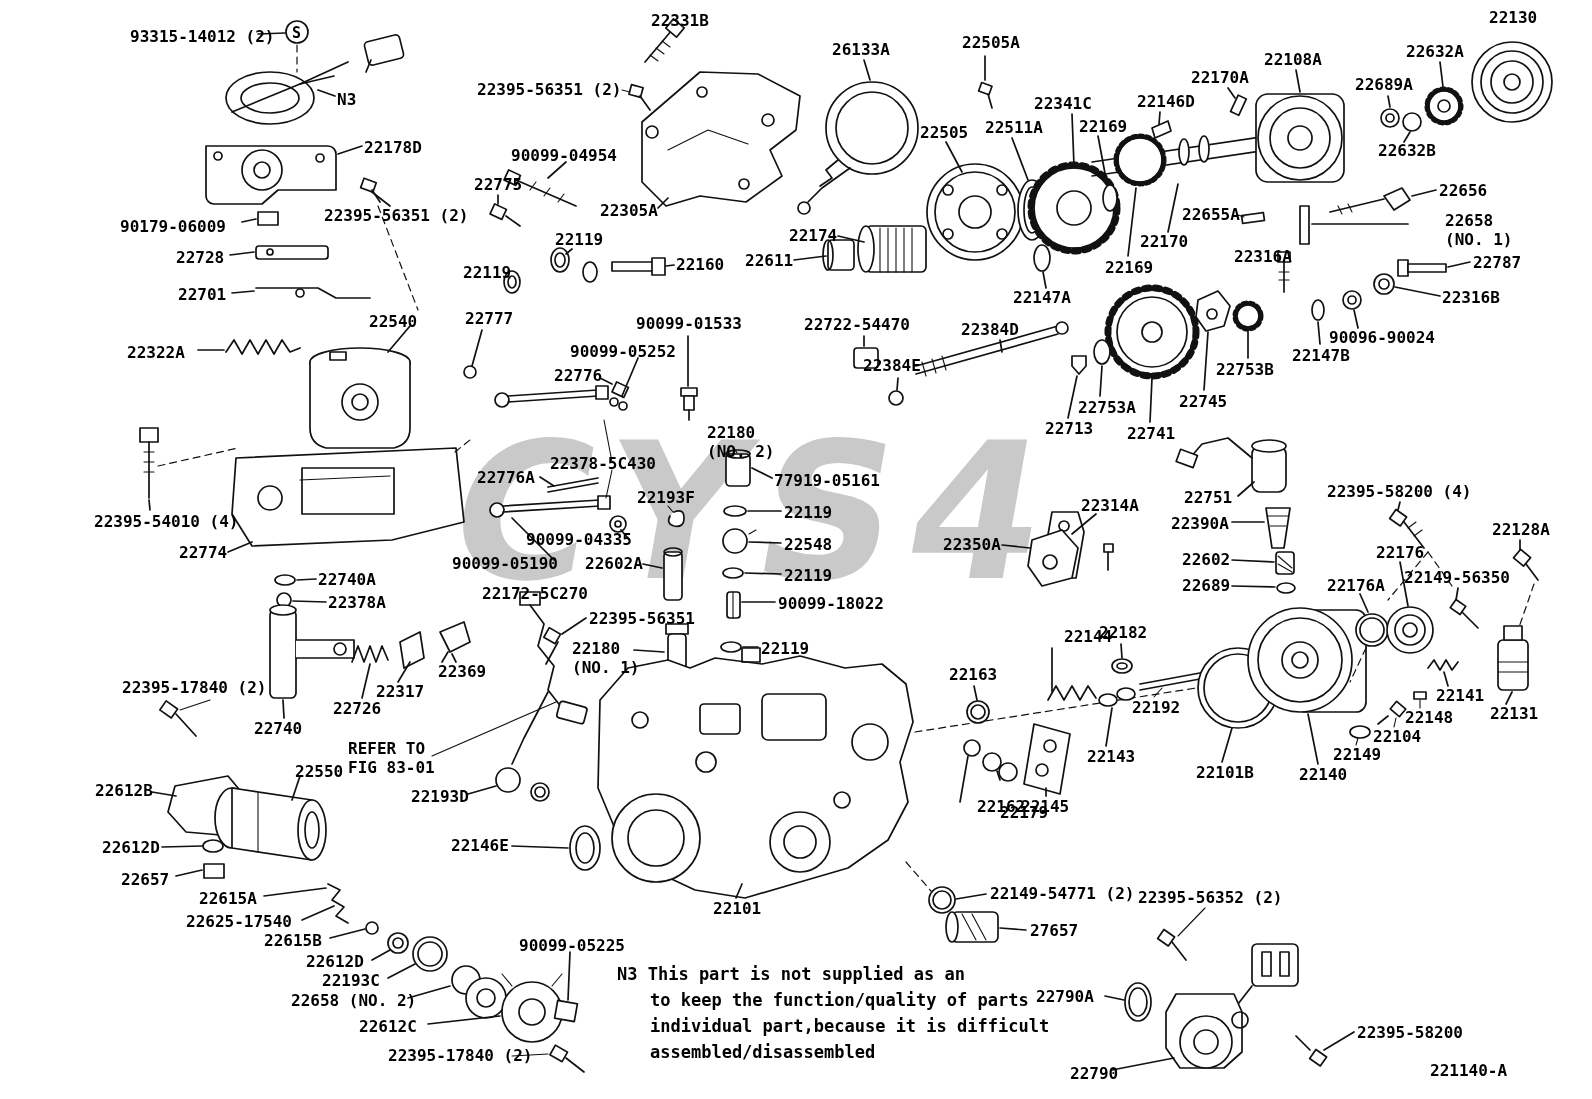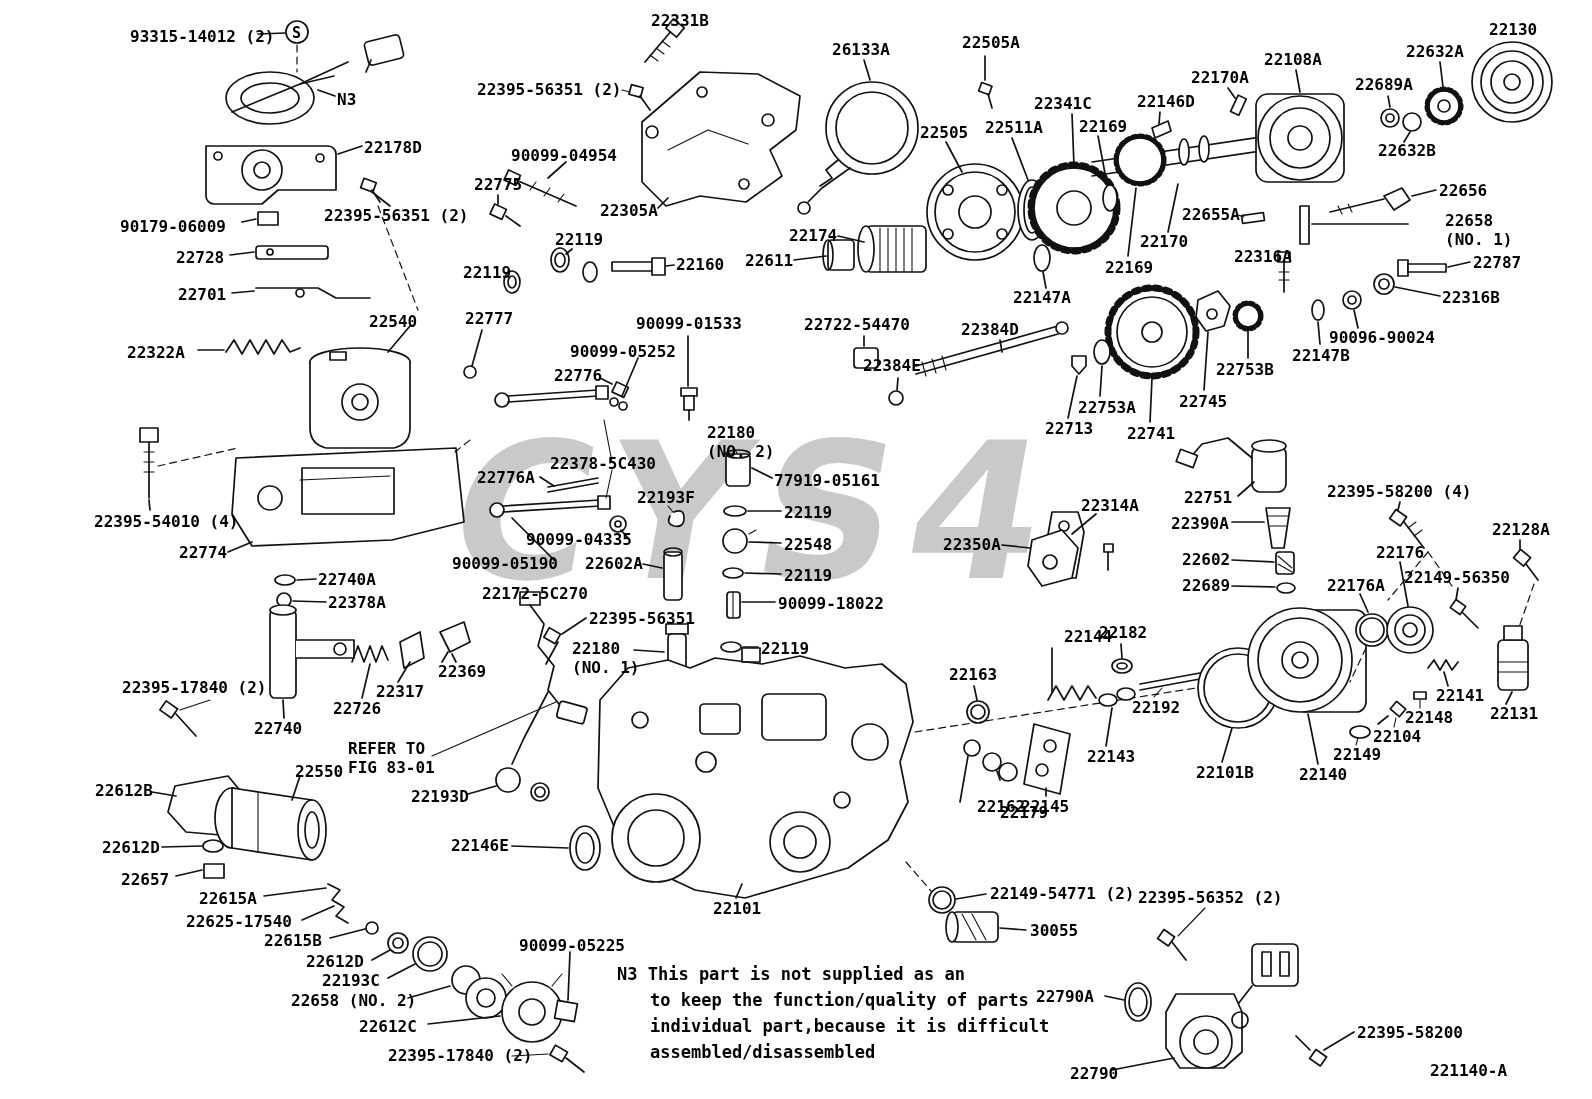--- a/index.html
+++ b/index.html
@@ -618,21 +618,21 @@
       <div class="part-label" style="left: 962px; top: 33px;">22505A</div>
       <div class="part-label" style="left: 920px; top: 123px;">22505</div>
       <div class="part-label" style="left: 985px; top: 118px;">22511A</div>
       <div class="part-label" style="left: 1034px; top: 94px;">22341C</div>
       <div class="part-label" style="left: 1079px; top: 117px;">22169</div>
       <div class="part-label" style="left: 1137px; top: 92px;">22146D</div>
       <div class="part-label" style="left: 1191px; top: 68px;">22170A</div>
       <div class="part-label" style="left: 1264px; top: 50px;">22108A</div>
       <div class="part-label" style="left: 1355px; top: 75px;">22689A</div>
       <div class="part-label" style="left: 1406px; top: 42px;">22632A</div>
-      <div class="part-label" style="left: 1489px; top: 20px;">22130</div>
+      <div class="part-label" style="left: 1489px; top: 8px;">22130</div>
       <div class="part-label" style="left: 1378px; top: 141px;">22632B</div>
       <div class="part-label" style="left: 1439px; top: 181px;">22656</div>
       <div class="part-label" style="left: 1182px; top: 205px;">22655A</div>
       <div class="part-label" style="left: 1412px; top: 211px; margin-left: 33px;">22658
 (NO. 1)</div>
       <div class="part-label" style="left: 1140px; top: 232px;">22170</div>
       <div class="part-label" style="left: 1105px; top: 258px;">22169</div>
       <div class="part-label" style="left: 1013px; top: 288px;">22147A</div>
       <div class="part-label" style="left: 804px; top: 315px;">22722-54470</div>
       <div class="part-label" style="left: 961px; top: 320px;">22384D</div>
@@ -667,21 +667,21 @@
       <div class="part-label" style="left: 968px; top: 803px; margin-left: 32px;">22179</div>
       <div class="part-label" style="left: 1021px; top: 797px;">22145</div>
       <div class="part-label" style="left: 1436px; top: 686px;">22141</div>
       <div class="part-label" style="left: 1405px; top: 708px;">22148</div>
       <div class="part-label" style="left: 1373px; top: 727px;">22104</div>
       <div class="part-label" style="left: 1333px; top: 745px;">22149</div>
       <div class="part-label" style="left: 1196px; top: 763px;">22101B</div>
       <div class="part-label" style="left: 1299px; top: 765px;">22140</div>
       <div class="part-label" style="left: 1490px; top: 704px;">22131</div>
       <div class="part-label" style="left: 990px; top: 884px;">22149-54771 (2)</div>
-      <div class="part-label" style="left: 1030px; top: 921px;">30055</div>
+      <div class="part-label" style="left: 1030px; top: 921px;">27657</div>
       <div class="part-label" style="left: 1138px; top: 888px;">22395-56352 (2)</div>
       <div class="part-label" style="left: 1036px; top: 987px;">22790A</div>
       <div class="part-label" style="left: 1070px; top: 1064px;">22790</div>
       <div class="part-label" style="left: 1357px; top: 1023px;">22395-58200</div>
       <div class="part-label" style="left: 1430px; top: 1061px;">221140-A</div>
     </div>
 
 <div class="note">
   <div>N3 This part is not supplied as an</div>
   <div>to keep the function/quality of parts</div>

